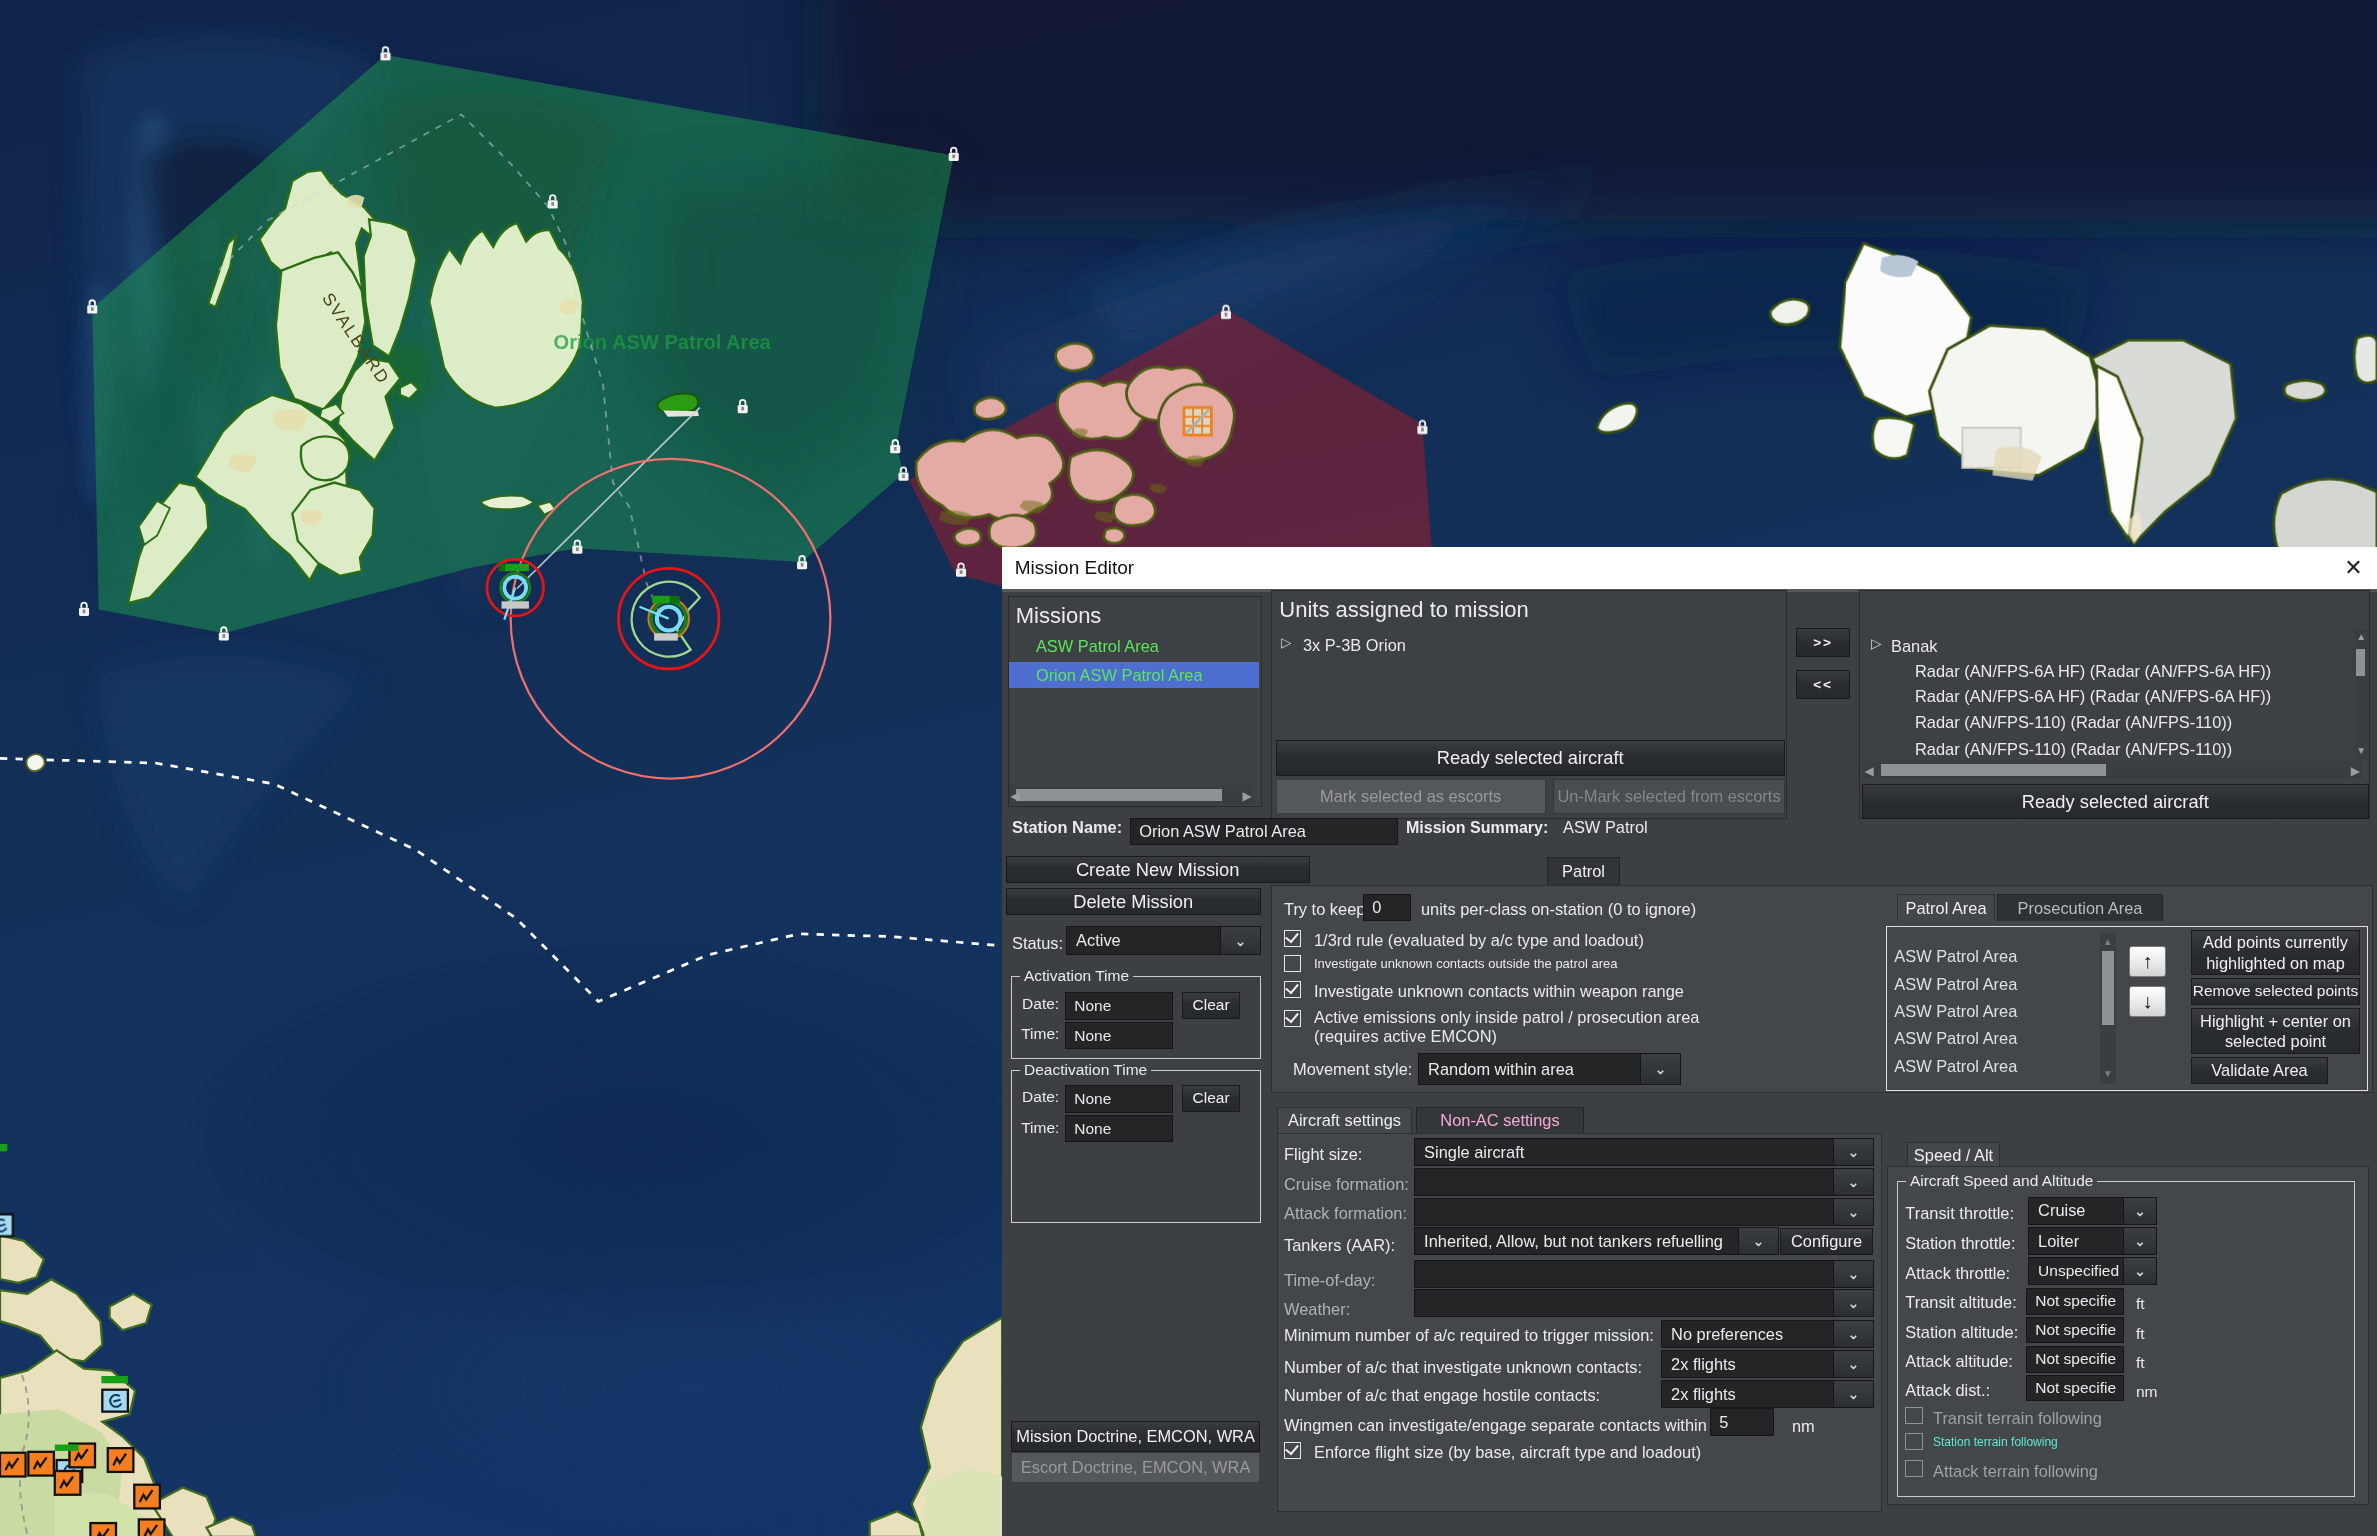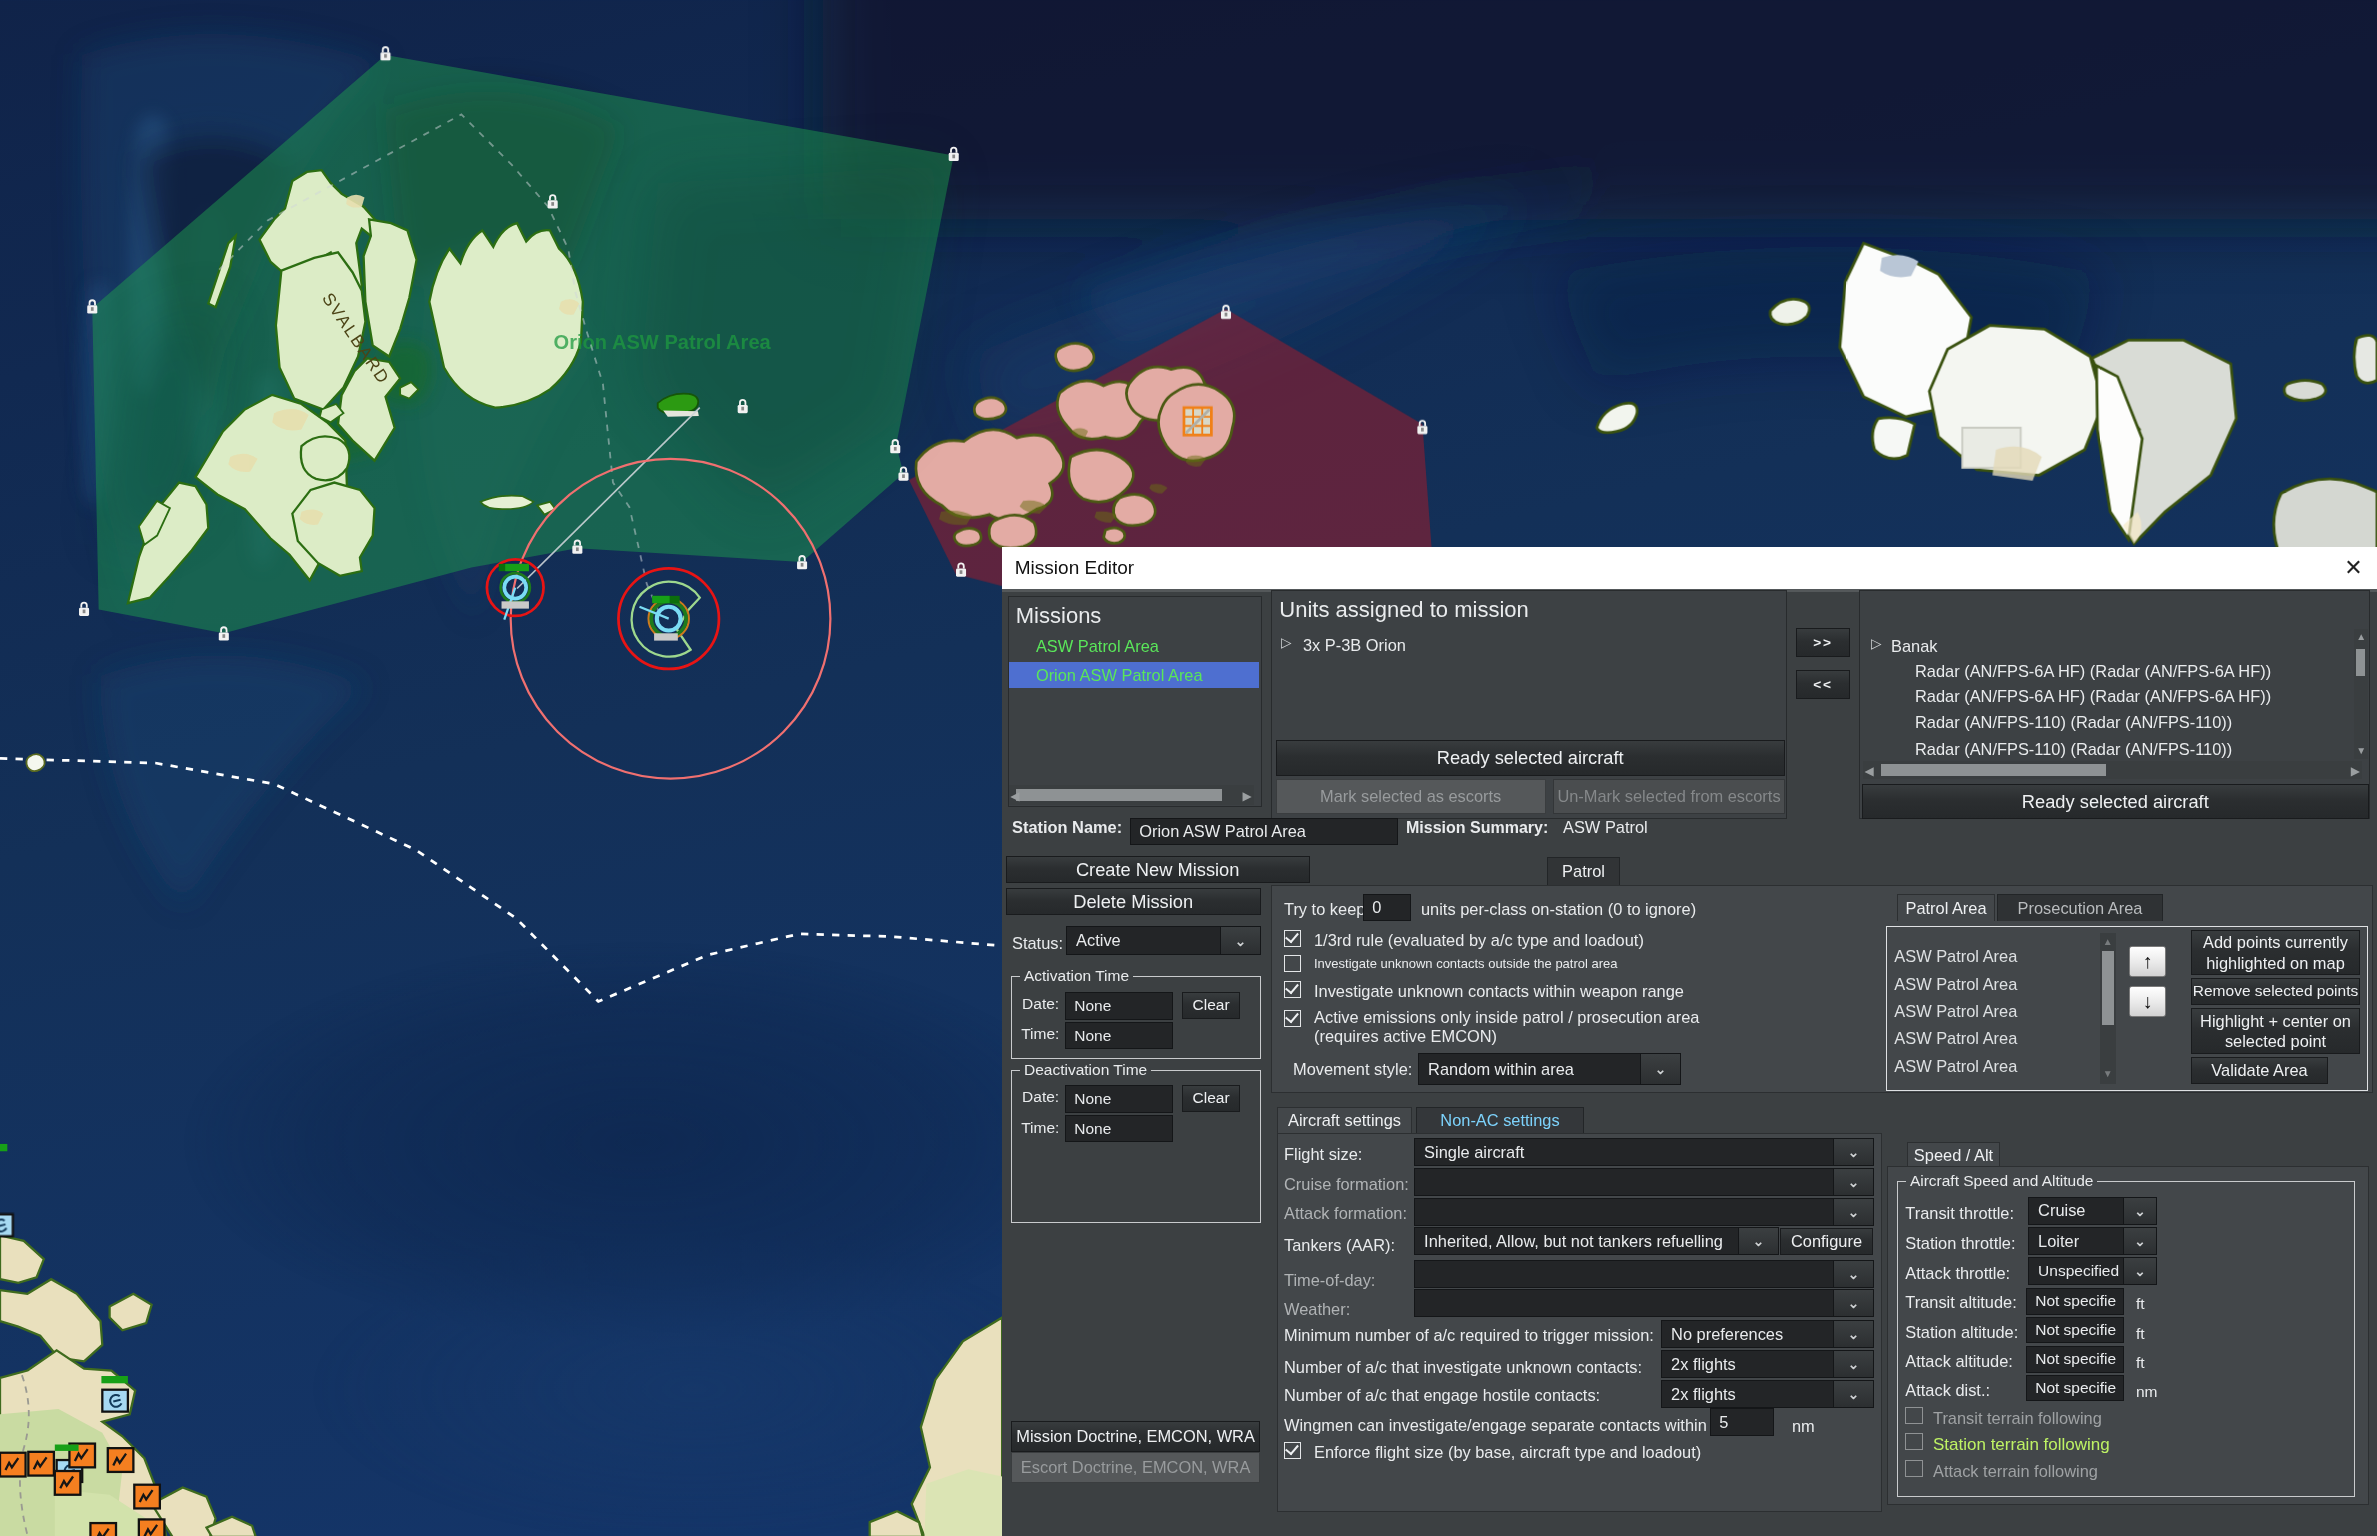--- a/index.html
+++ b/index.html
@@ -404,21 +404,21 @@
     </div>
   </div>
   <div class="wbtn" style="left:1127px;top:399px;width:37px;height:31px;">↑</div>
   <div class="wbtn" style="left:1127px;top:439px;width:37px;height:31px;">↓</div>
   <div class="btn" style="left:1189px;top:383px;width:169px;height:45px;font-size:16.4px;line-height:1.25;">Add points currently<br>highlighted on map</div>
   <div class="btn" style="left:1189px;top:431px;width:169px;height:26.5px;font-size:15.5px;">Remove selected points</div>
   <div class="btn" style="left:1189px;top:461px;width:169px;height:46px;font-size:16.4px;line-height:1.25;">Highlight + center on<br>selected point</div>
   <div class="btn" style="left:1189px;top:510px;width:137px;height:26.5px;font-size:16.4px;">Validate Area</div>
 
   <div class="tab" style="left:275px;top:560px;width:135px;height:25.6px;background:#43474a;border:0.9px solid #2c2f31;border-bottom:none;font-size:16.4px;">Aircraft settings</div>
-  <div class="tab" style="left:414px;top:560px;width:168px;height:25.6px;background:#34373a;border:0.9px solid #222527;border-bottom:none;color:#7dd3fc;font-size:16.4px;">Non-AC settings</div>
+  <div class="tab" style="left:414px;top:560px;width:168px;height:25.6px;background:#34373a;border:0.9px solid #222527;border-bottom:none;color:#f9a8d4;font-size:16.4px;">Non-AC settings</div>
   <div class="tabpage" style="left:275px;top:586px;width:605px;height:379px;"></div>
 
   <div class="lbl" style="left:282px;top:598px;font-size:16.4px;">Flight size:</div>
   <div class="dd" style="left:412px;top:591px;width:460px;height:28px;">
       <div class="txt" style="font-size:16.4px;">Single aircraft</div>
       <div class="chev">⌄</div>
     </div>
   <div class="lbl" style="left:282px;top:628px;font-size:16.4px;color:#b0b3b5;">Cruise formation:</div>
   <div class="dd" style="left:412px;top:621px;width:460px;height:28px;">
       <div class="chev">⌄</div>
@@ -490,18 +490,18 @@
     <div class="lbl" style="left:238px;top:143px;font-size:15.5px;">ft</div>
     <div class="lbl" style="left:7.3px;top:170px;font-size:16.4px;">Attack altitude:</div>
     <div class="inp" style="left:128px;top:164px;width:98px;height:26.5px;font-size:15.5px;">Not specifie</div>
     <div class="lbl" style="left:238px;top:172px;font-size:15.5px;">ft</div>
     <div class="lbl" style="left:7.3px;top:199px;font-size:16.4px;">Attack dist.:</div>
     <div class="inp" style="left:128px;top:193px;width:98px;height:25.6px;font-size:15.5px;">Not specifie</div>
     <div class="lbl" style="left:238px;top:201px;font-size:15.5px;">nm</div>
     <div class="cb gray" style="left:7.3px;top:225px;"></div>
     <div class="lbl" style="left:35px;top:227px;font-size:16.4px;color:#9fa2a4;">Transit terrain following</div>
     <div class="cb gray" style="left:7.3px;top:251px;"></div>
-    <div class="lbl" style="left:35px;top:253px;font-size:17px;color:#bef264;">Station terrain following</div>
+    <div class="lbl" style="left:35px;top:253px;font-size:12px;color:#5eead4;">Station terrain following</div>
     <div class="cb gray" style="left:7.3px;top:278px;"></div>
     <div class="lbl" style="left:35px;top:280px;font-size:16.4px;color:#9fa2a4;">Attack terrain following</div>
   </div>
 </div>
 
 
 </body></html>

